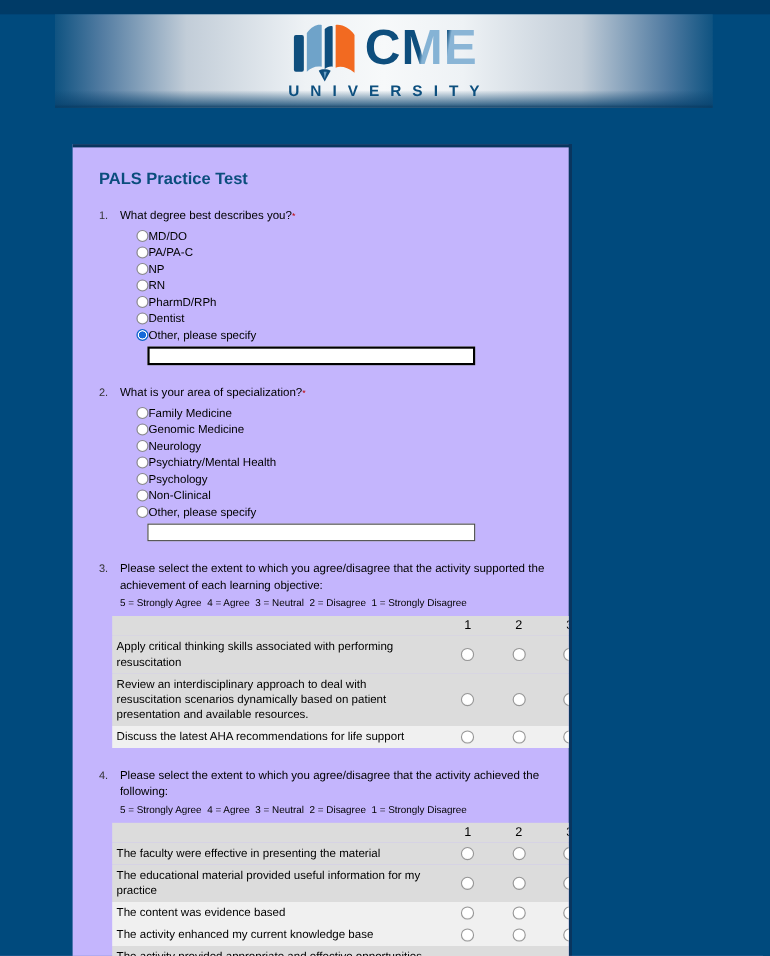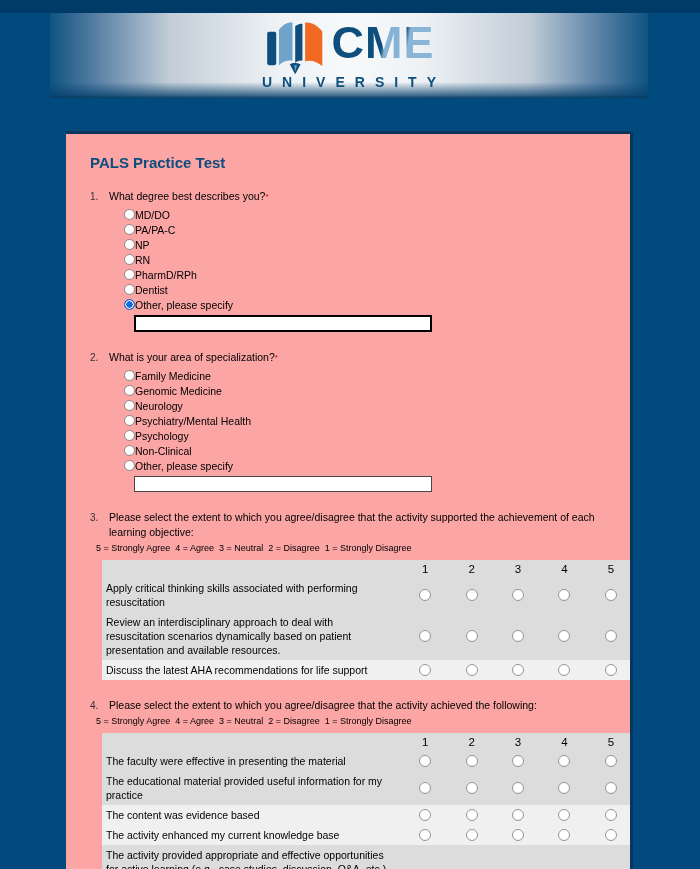--- a/index.html
+++ b/index.html
@@ -25,22 +25,22 @@
   .cme-c{color:#0e4e7d;}
   .cme-m{color:#3f7099;}
   .cme-e{color:#8ab5d6;}
   @supports (-webkit-background-clip: text){
     .cme-m{background:linear-gradient(100deg,#0e4e7d 46%,#85b3d5 54%);-webkit-background-clip:text;-webkit-text-fill-color:transparent;}
     .cme-e{background:linear-gradient(100deg,#0e4e7d 14%,#8ab5d6 24%);-webkit-background-clip:text;-webkit-text-fill-color:transparent;}
   }
   .univ{margin-top:-2px;font-size:14px;font-weight:bold;color:#0d4f7e;letter-spacing:10px;padding-left:10px;}
   
   .sheet{
-    position:absolute;left:66px;top:131px;width:567px;height:738px;box-sizing:border-box;
-    background:#fca5a5;border-top:3px solid #09355e;border-right:3px solid #09355e;
+    position:absolute;left:66px;top:131px;width:454px;height:738px;box-sizing:border-box;
+    background:#c4b5fd;border-top:3px solid #09355e;border-right:3px solid #09355e;
     overflow:hidden;
   }
   .sheet-inner{padding:20px 8px 0 12px;}
   .form-title{margin-left:12px;font-size:15px;font-weight:bold;color:#0b4d7d;}
   .question{margin-top:18px;}
   .q-head{display:flex;margin-left:0;}
   .q-num{flex:0 0 19px;font-size:10px;color:#333;padding-top:2px;margin-left:12px;}
   .q-text{font-size:10.5px;font-weight:normal;color:#000;line-height:15px;max-width:515px;}
   .req{color:#c00000;font-size:8px;vertical-align:top;}
   .options{margin:3px 0 0 46px;}
@@ -51,21 +51,21 @@
   }
   .radio.checked{
     border-color:#0d62c9;
     background:radial-gradient(circle,#1569d9 0 3px,#fdfdfd 3.4px 4px,#4a8fdd 4.4px);
   }
   .text-input{
     display:block;margin:3px 0 0 56px;width:298px;height:17px;box-sizing:border-box;
     border:2px solid #000;background:#fff;font-size:11px;padding:0 3px;border-radius:0;
   }
   .text-input.thin{border:1px solid #474747;height:16px;}
-  .scale-note{margin:3px 0 0 18px;font-size:9px;color:#000;white-space:pre;}
+  .scale-note{margin:3px 0 0 31px;font-size:9px;color:#000;white-space:pre;}
   .matrix{margin:7px 0 0 24px;width:532px;}
   .m-row{display:flex;align-items:stretch;}
   .m-row.gray{background:#dcdcdc;}
   .m-row.light{background:#f0f0f0;}
   .m-label{flex:0 0 300px;box-sizing:border-box;font-size:10.5px;line-height:14px;color:#000;padding:3px 8px 3px 4px;display:flex;align-items:center;}
   .m-cell{flex:1;display:flex;align-items:center;justify-content:center;}
   .m-header{background:#dcdcdc;height:18px;}
   .m-header .m-cell{font-size:11.5px;color:#000;}
   .m-radio{
     width:12px;height:12px;border:1px solid #979797;border-radius:50%;box-sizing:border-box;

